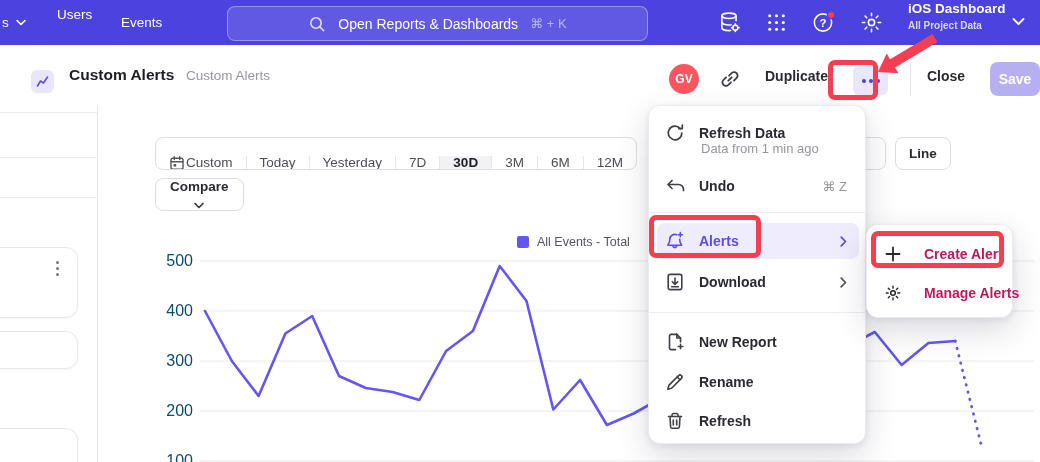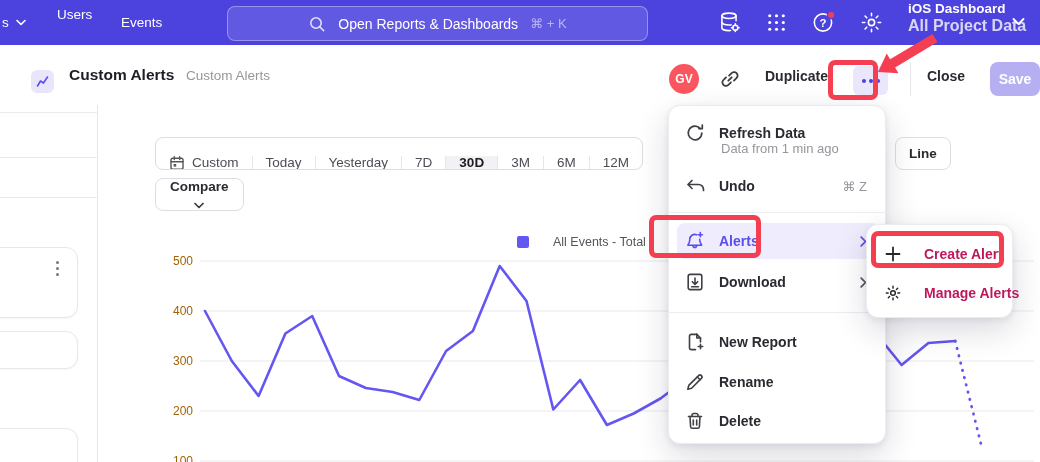--- a/index.html
+++ b/index.html
@@ -15,21 +15,21 @@
   .nav-users { position:absolute; left:57px; top:0; height:28px; display:flex; }
   .nav-events { position:absolute; left:121px; top:0; height:45px; display:flex; align-items:center; }
   .searchbar { position:absolute; left:227px; top:6px; width:421px; height:35px; border-radius:8px;
                background:rgba(255,255,255,.12); border:1px solid rgba(255,255,255,.35);
                display:flex; align-items:center; justify-content:center; gap:12px; cursor:text; }
   .searchbar .ph { color:#ffffff; font-size:14px; font-weight:500; }
   .searchbar .sc { color:rgba(255,255,255,.55); font-size:13px; font-weight:500; }
   .nav-icon { position:absolute; top:10px; width:25px; height:25px; color:#fff; cursor:pointer; }
   .proj { position:absolute; left:908px; top:0; cursor:pointer; }
   .proj .p1 { color:#fff; font-size:13.5px; font-weight:700; line-height:18px; }
-  .proj .p2 { color:rgba(255,255,255,.78); font-size:16px; font-weight:600; line-height:15px; }
+  .proj .p2 { color:rgba(255,255,255,.78); font-size:10px; font-weight:600; line-height:15px; }
   .proj-chev { position:absolute; left:1012px; top:17px; color:#fff; }
 
   
   .header { position:absolute; left:17px; top:45px; width:1040px; height:60px; background:#fff; }
   .title-icon { position:absolute; left:14px; top:25px; width:23px; height:23px; border-radius:6px;
                 background:#e9e6fc; display:flex; align-items:center; justify-content:center; }
   .page-title { position:absolute; left:52px; top:18px; font-size:15.5px; font-weight:700; color:#1e1e24; line-height:24px; }
   .breadcrumb { position:absolute; left:169px; top:19px; font-size:13.5px; color:#97979d; line-height:24px; }
   .avatar { position:absolute; left:652px; top:19px; width:30px; height:30px; border-radius:50%;
             background:var(--avatar-red,#fb5560); color:#fff; font-size:12px; font-weight:700;
@@ -50,39 +50,39 @@
              border-right:1px solid #e7e7ea; z-index:2; }
   .sb-line { position:absolute; left:0; width:98px; height:0; border-top:1px solid #ebebee; }
   .sb-card { position:absolute; left:-28px; width:106px; background:#fff; border:1px solid #e8e8eb;
              border-radius:12px; box-shadow:0 1px 2px rgba(0,0,0,.04); cursor:pointer; }
   .kebab { position:absolute; right:16px; top:11px; display:flex; flex-direction:column; gap:3px; cursor:pointer; padding:2px; }
   .kebab i { width:3px; height:3px; border-radius:50%; background:#77777e; }
 
   
   .seg-group { position:absolute; left:155px; top:137px; height:33px; display:flex; align-items:stretch;
                background:#fff; border:1px solid #dddde2; border-radius:8px; overflow:hidden; z-index:2; }
-  .seg { display:flex; align-items:center; gap:7px; padding:0 13px; font-size:13.5px; font-weight:500;
+  .seg { display:flex; align-items:center; gap:1px; padding:0 13px; font-size:13.5px; font-weight:500;
          color:#4d4d55; border-right:1px solid #e6e6ea; cursor:pointer; white-space:nowrap;margin-top:18px; }
   .seg:last-child { border-right:none; }
   .seg.active { background:#f2f2f4; color:#1d1d23; font-weight:700; }
   .btn { background:#fff; border:1px solid #dddde2; border-radius:8px; display:flex; align-items:center;
          gap:8px; font-size:13.5px; font-weight:600; color:#2a2a31; cursor:pointer; font-family:inherit;flex-direction:column; }
   .compare-btn { position:absolute; left:155px; top:178px; height:33px; padding:0 14px; z-index:2; }
   .hidden-btn { position:absolute; left:800px; top:137px; width:86px; height:33px; justify-content:flex-end; padding:0 12px; z-index:2; }
   .line-btn { position:absolute; left:895px; top:137px; height:33px; padding:0 13px; z-index:2; }
 
   
   #chart-svg { position:absolute; left:0; top:0; z-index:1; }
-  .legend { position:absolute; left:517px; top:235px; display:flex; align-items:center; gap:24px; z-index:2; }
+  .legend { position:absolute; left:517px; top:235px; display:flex; align-items:center; gap:8px; z-index:2; }
   .legend .sw { width:12px; height:12px; border-radius:2px; background:var(--accent-purple,#6a5df9); }
   .legend .lt { font-size:12.5px; color:#55555c; }
-  .ytick { position:absolute; width:34px; text-align:right; font-size:12px; color:#a16207; line-height:16px; z-index:1; }
-
-  
-  .menu { position:absolute; left:668px; top:105px; width:218px; height:339px; background:#fff;
+  .ytick { position:absolute; width:34px; text-align:right; font-size:16px; color:#0c4a6e; line-height:16px; z-index:1; }
+
+  
+  .menu { position:absolute; left:648px; top:105px; width:218px; height:339px; background:#fff;
           border:1px solid #ececef; border-radius:12px; z-index:10;
           box-shadow:0 12px 32px rgba(25,25,60,.16), 0 2px 6px rgba(25,25,60,.08); }
   .mi { position:absolute; left:8px; width:202px; height:36px; display:flex; align-items:center;
         border-radius:8px; cursor:pointer; }
   .mi .ic { width:20px; height:20px; margin-left:8px; color:#3f3f46; flex:none; }
   .mi .lb { margin-left:14px; font-size:14px; font-weight:600; color:#2a2a31; }
   .mi .right { margin-left:auto; margin-right:12px; color:#96969c; font-size:13px; display:flex; align-items:center; }
   .mi.purple .ic, .mi.purple .lb, .mi.purple .right { color:var(--accent-purple,#5a4ded); }
   .mi.highlight { background:#efecfd; }
   .m-sub { position:absolute; left:52px; top:35px; font-size:13px; color:#96969c; }
@@ -380,21 +380,21 @@
     </div>
     <div class="mi" style="top:297px">
       <svg class="sicon ic" viewBox="0 0 20 20">
         <g fill="none" stroke="currentColor" stroke-width="1.6" stroke-linecap="round" stroke-linejoin="round">
           <path d="M3.5 5.5h13"></path>
           <path d="M7 5.5V4.2A1.7 1.7 0 018.7 2.5h2.6A1.7 1.7 0 0113 4.2v1.3"></path>
           <path d="M5 5.5l.6 10.2a1.7 1.7 0 001.7 1.6h5.4a1.7 1.7 0 001.7-1.6L15 5.5"></path>
           <path d="M8.3 9v5M11.7 9v5"></path>
         </g>
       </svg>
-      <span class="lb">Delete</span>
+      <span class="lb">Refresh</span>
     </div>
   </div>
 
   <div class="submenu">
     <div class="smi" style="top:11px">
       <svg class="sicon ic" viewBox="0 0 18 18">
         <path d="M9 2.5v13M2.5 9h13" fill="none" stroke="currentColor" stroke-width="1.8" stroke-linecap="round"></path>
       </svg>
       <span class="lb">Create Alert</span>
     </div>

